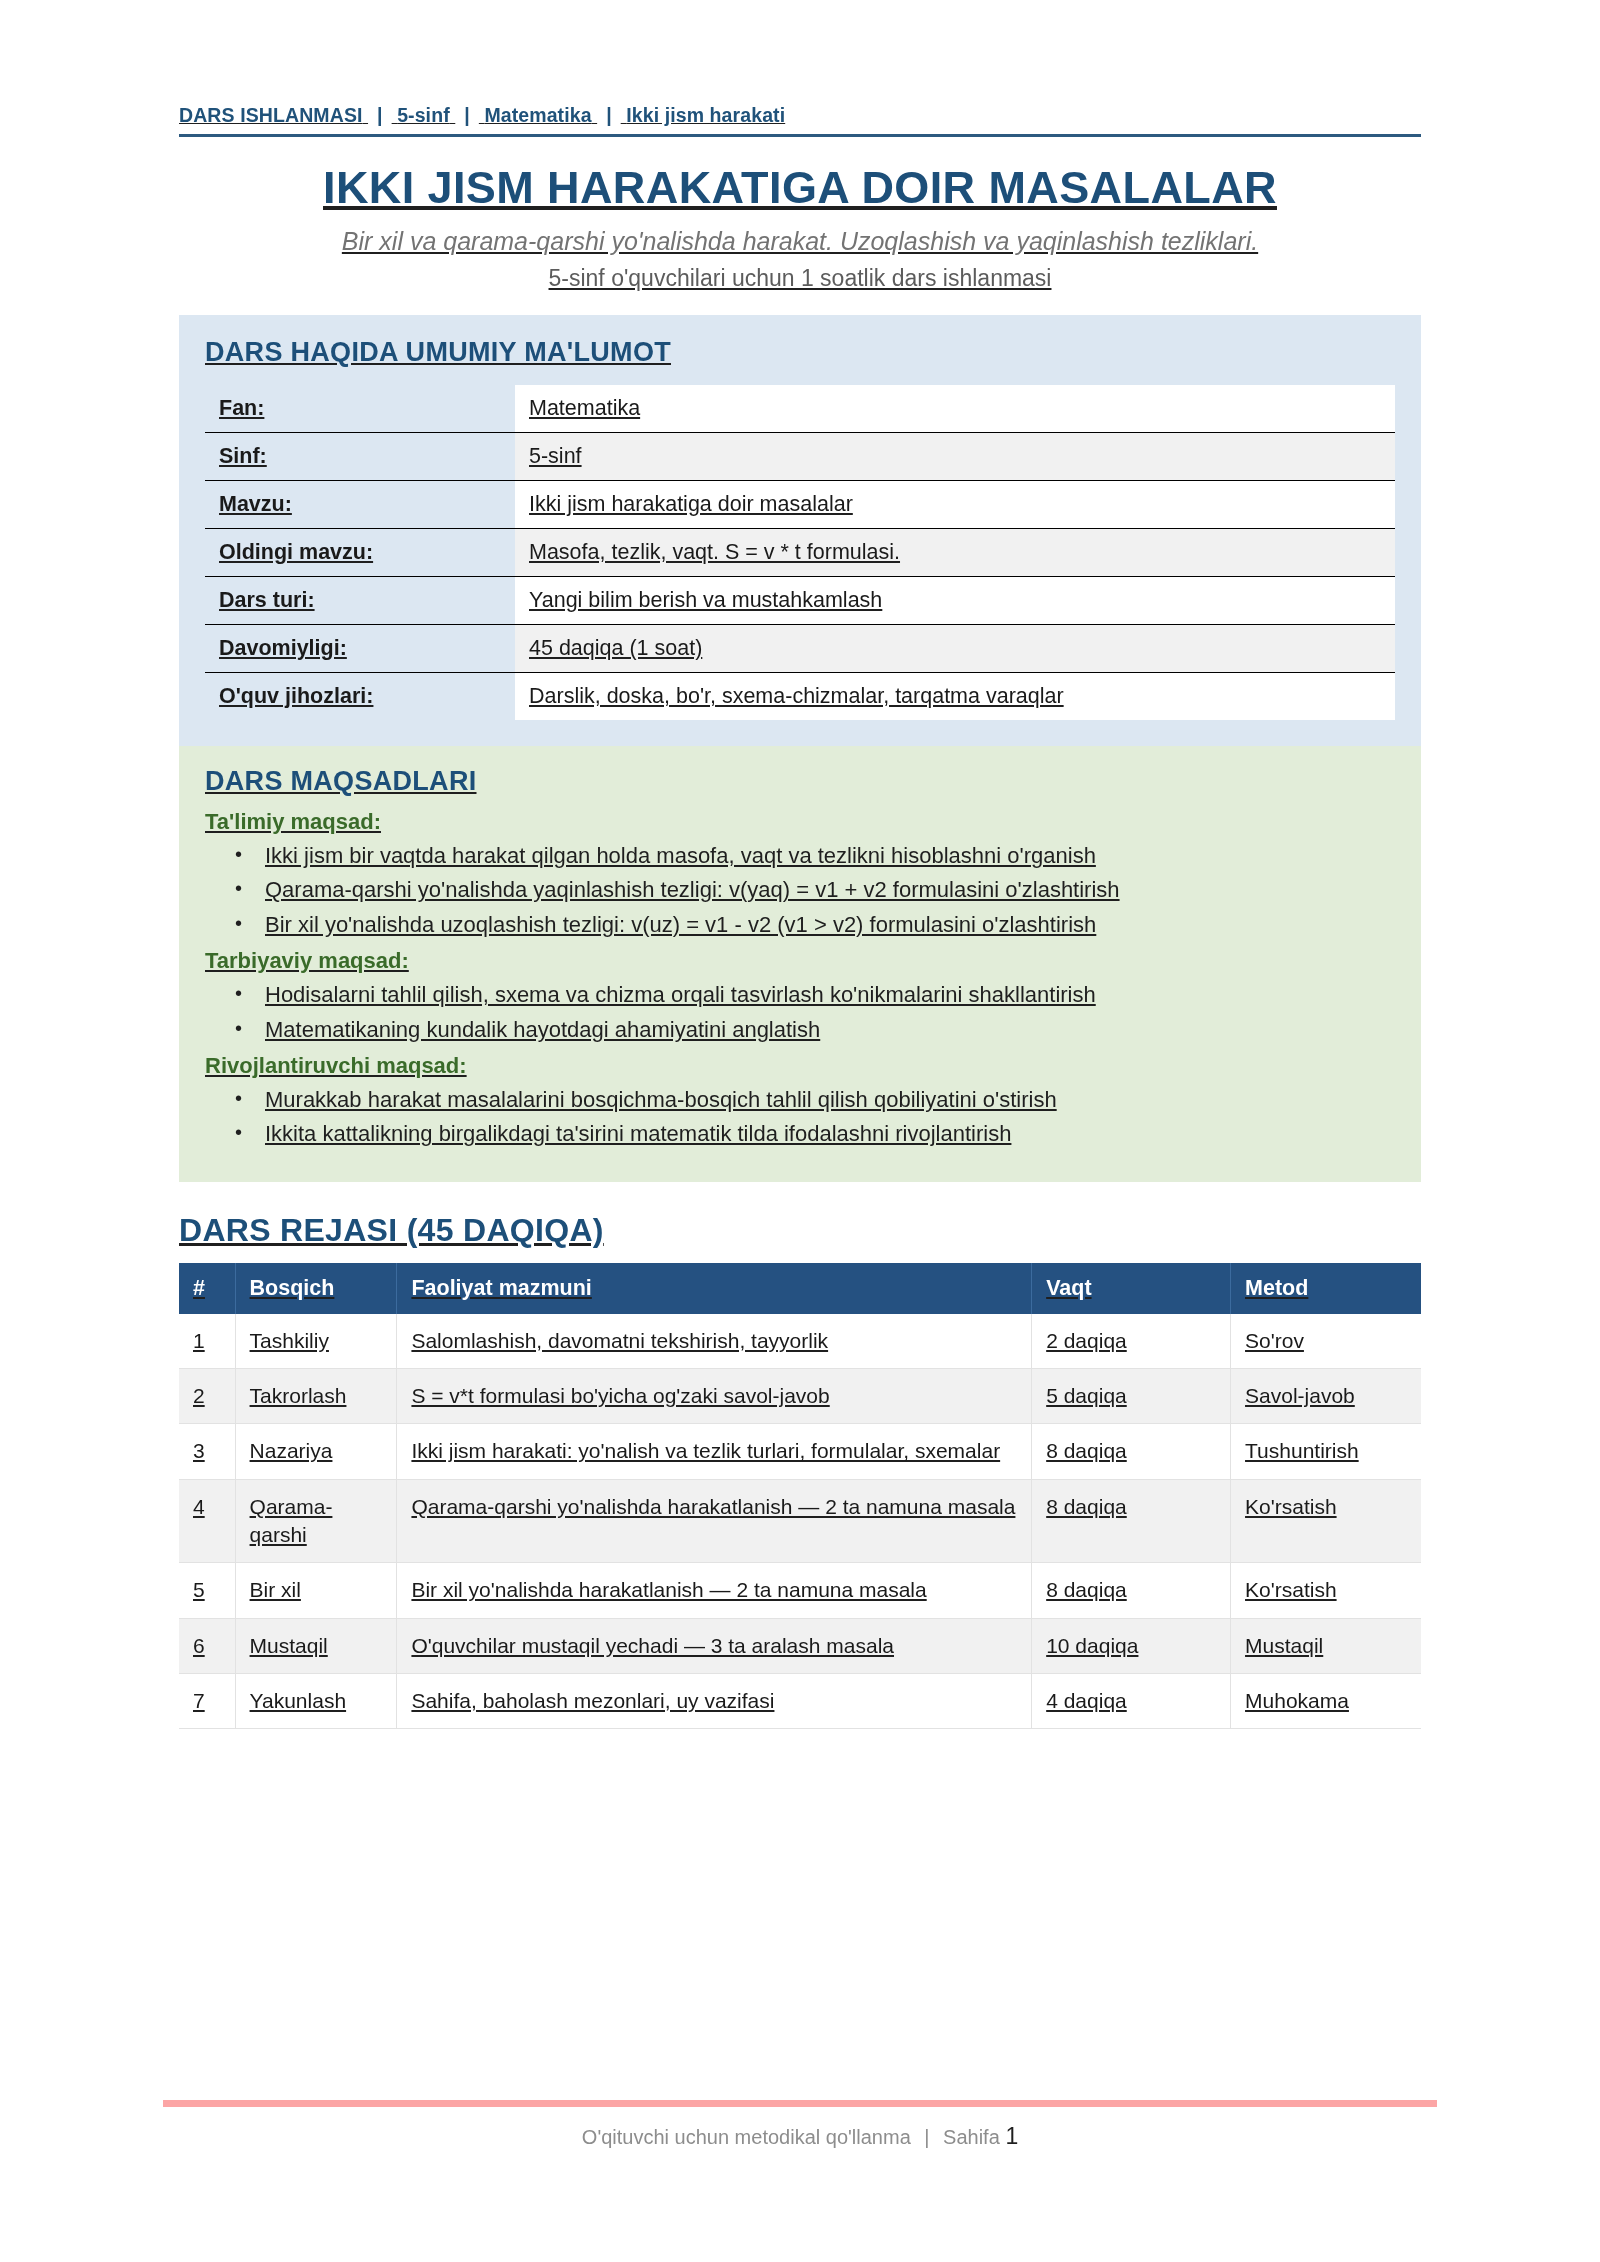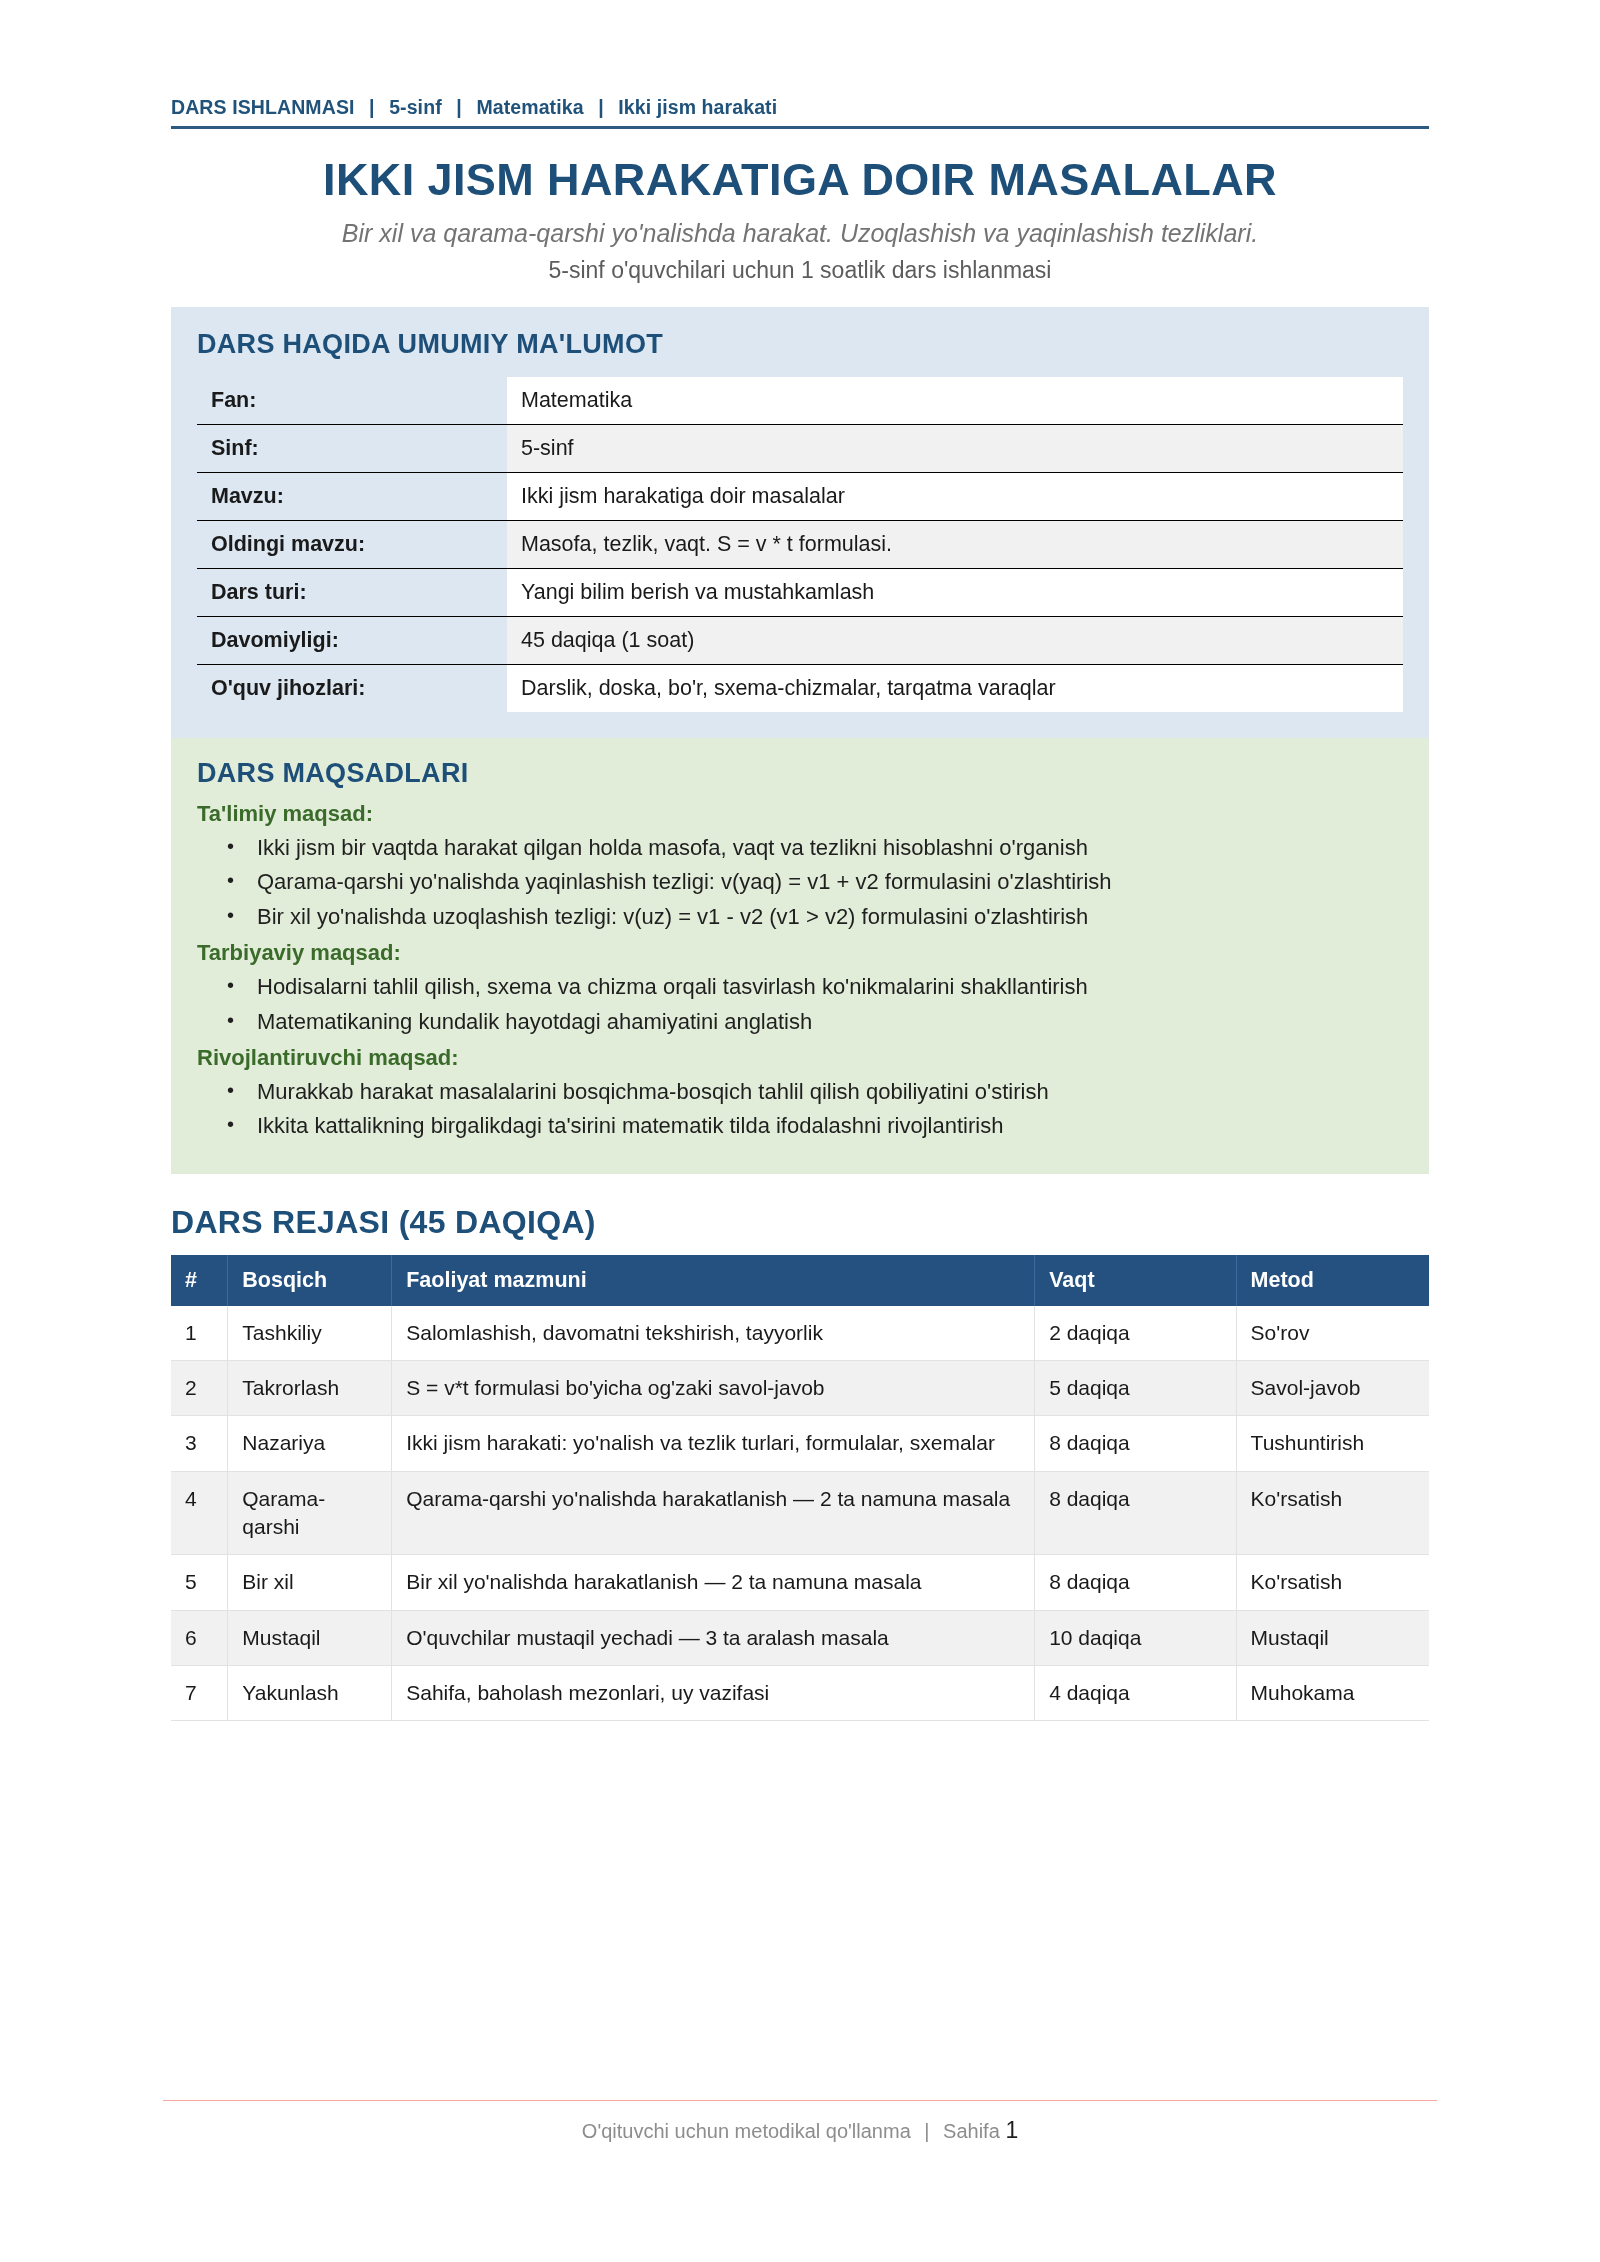--- a/index.html
+++ b/index.html
@@ -13,22 +13,23 @@
     height: 2262px;
     font-family: "Liberation Sans", sans-serif;
     color: #1f1f1f;
     -webkit-font-smoothing: antialiased;
   }
   .page {
     position: relative;
     width: 1600px;
     height: 2262px;
     box-sizing: border-box;
-    padding: 8px;
+    padding: 16px;
     overflow: hidden;
+    text-decoration: underline;
   }
 
   
   .doc-header {
     margin: 0 163px 0 163px;
     padding-top: 88px;
     border-bottom: 3px solid #2d5a80;
     padding-bottom: 7px;
   }
   .breadcrumb {
@@ -203,21 +204,21 @@
   col.c-act   { width: 600px; }
   col.c-time  { width: 188px; }
   col.c-meth  { width: 180px; }
 
   
   .doc-footer {
     position: absolute;
     left: 163px;
     right: 163px;
     top: 2100px;
-    border-top: 1px solid #fca5a5;
+    border-top: 7px solid #fca5a5;
     padding-top: 16px;
     text-align: center;
     font-size: 20px;
     color: #8d8d8d;
   }
   .doc-footer .sep {
     display: inline-block;
     padding: 0 8px;
   }
   .doc-footer .page-num {

